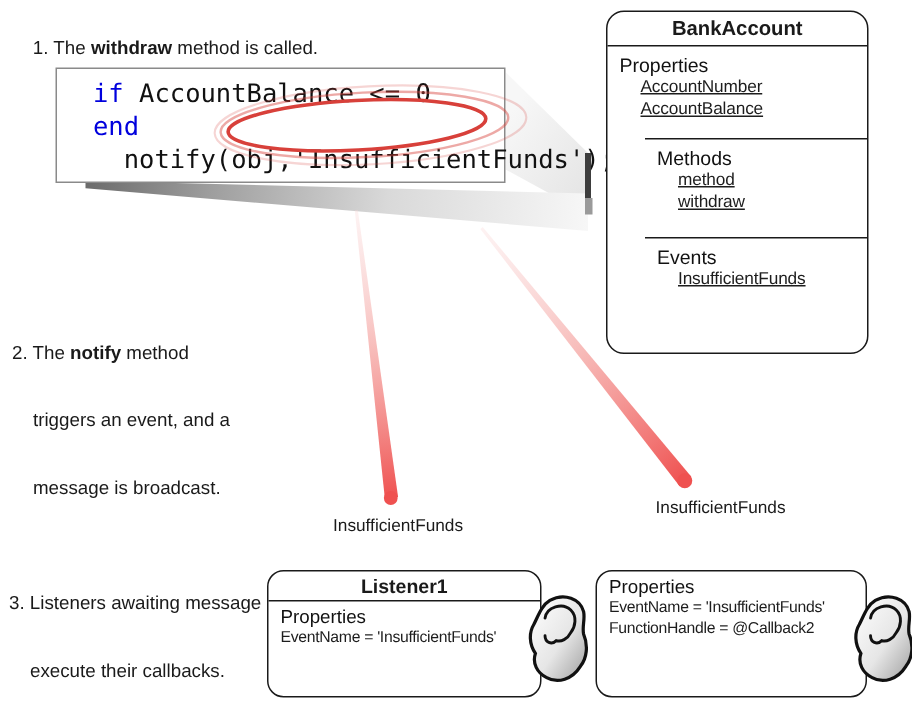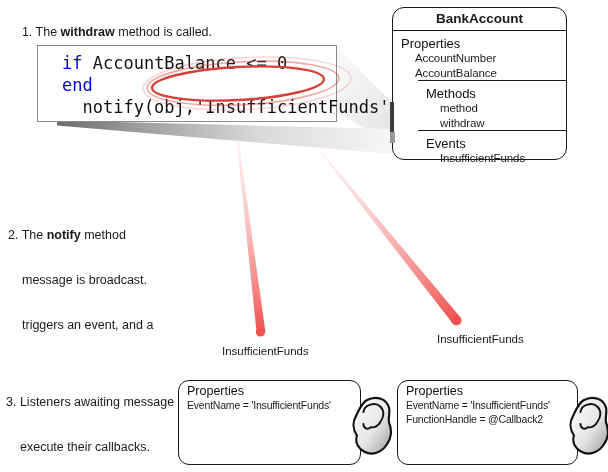--- a/index.html
+++ b/index.html
@@ -20,28 +20,28 @@
 
   
   #code-box{left:37px;top:45px;width:300px;height:77px;background:#fff;
             border:1.5px solid #8a8a8a;box-sizing:border-box;z-index:2;
             padding:6px 0 0 24px;}
   .code-line{font-family:"DejaVu Sans Mono",monospace;font-size:17px;line-height:22px;
              white-space:pre;color:#111;}
   .kw{color:#0000dd;}
 
   
-  #bank-box{left:392px;top:7px;width:175px;height:153px;background:#fff;
+  #bank-box{left:404px;top:7px;width:175px;height:229px;background:#fff;
             border:1.6px solid #1a1a1a;border-radius:12px;box-sizing:border-box;
             z-index:2;display:flex;flex-direction:column;}
   .box-title{font-size:13.5px;font-weight:bold;text-align:center;line-height:22px;
              height:23px;border-bottom:1.5px solid #1a1a1a;box-sizing:border-box;}
   .ba-section{padding:5px 8px 0 8px;box-sizing:border-box;}
   .ba-heading{font-size:13px;color:#111;}
-  .ba-item{font-size:11.5px;line-height:14.5px;margin-left:14px;color:#1d1d1d;letter-spacing:-0.1px;}
+  .ba-item{font-size:11.5px;line-height:14.5px;margin-left:14px;color:#1d1d1d;letter-spacing:-0.1px;text-decoration:underline;}
   .sec-line{border-top:1.5px solid #1a1a1a;margin-left:25px;}
   #ba-s1{height:61px;}
   #ba-s2{height:66px;}
   #ba-s3{flex:1;}
   
   #ba-edge-dark{left:390px;top:102px;width:4px;height:30px;background:#3d3d3d;z-index:3;}
   #ba-edge-gray{left:390px;top:132px;width:5px;height:11px;background:#9a9a9a;z-index:3;}
 
   
   .beam-label{font-size:11.5px;z-index:2;color:#1a1a1a;}
@@ -124,36 +124,37 @@
     <div id="ba-s3" class="ba-section sec-line">
       <div class="ba-heading">Events</div>
       <div class="ba-item">InsufficientFunds</div>
     </div>
   </div>
   <div id="ba-edge-dark" class="abs"></div>
   <div id="ba-edge-gray" class="abs"></div>
 
   <div id="step2" class="abs step">
     <div><span>2. </span><span>The </span><b>notify</b><span> method</span></div>
+    <div class="wrap">triggers an event, and a</div>
     <div class="wrap">message is broadcast.</div>
-    <div class="wrap">triggers an event, and a</div>
   </div>
 
   <div id="beam-label-left" class="abs beam-label">InsufficientFunds</div>
   <div id="beam-label-right" class="abs beam-label">InsufficientFunds</div>
 
   <div id="step3" class="abs step">
     <div><span>3. </span><span>Listeners awaiting message</span></div>
     <div class="wrap">execute their callbacks.</div>
     
     
     
   </div>
 
   <div id="listener1" class="abs listener-box">
+    <div class="ls-title">Listener1</div>
     <div class="ls-body">
       <div class="ls-heading">Properties</div>
       <div class="ls-prop">EventName = 'InsufficientFunds'</div>
     </div>
   </div>
 
   <div id="listener2" class="abs listener-box">
     <div class="ls-body">
       <div class="ls-heading">Properties</div>
       <div class="ls-prop">EventName = 'InsufficientFunds'</div>

